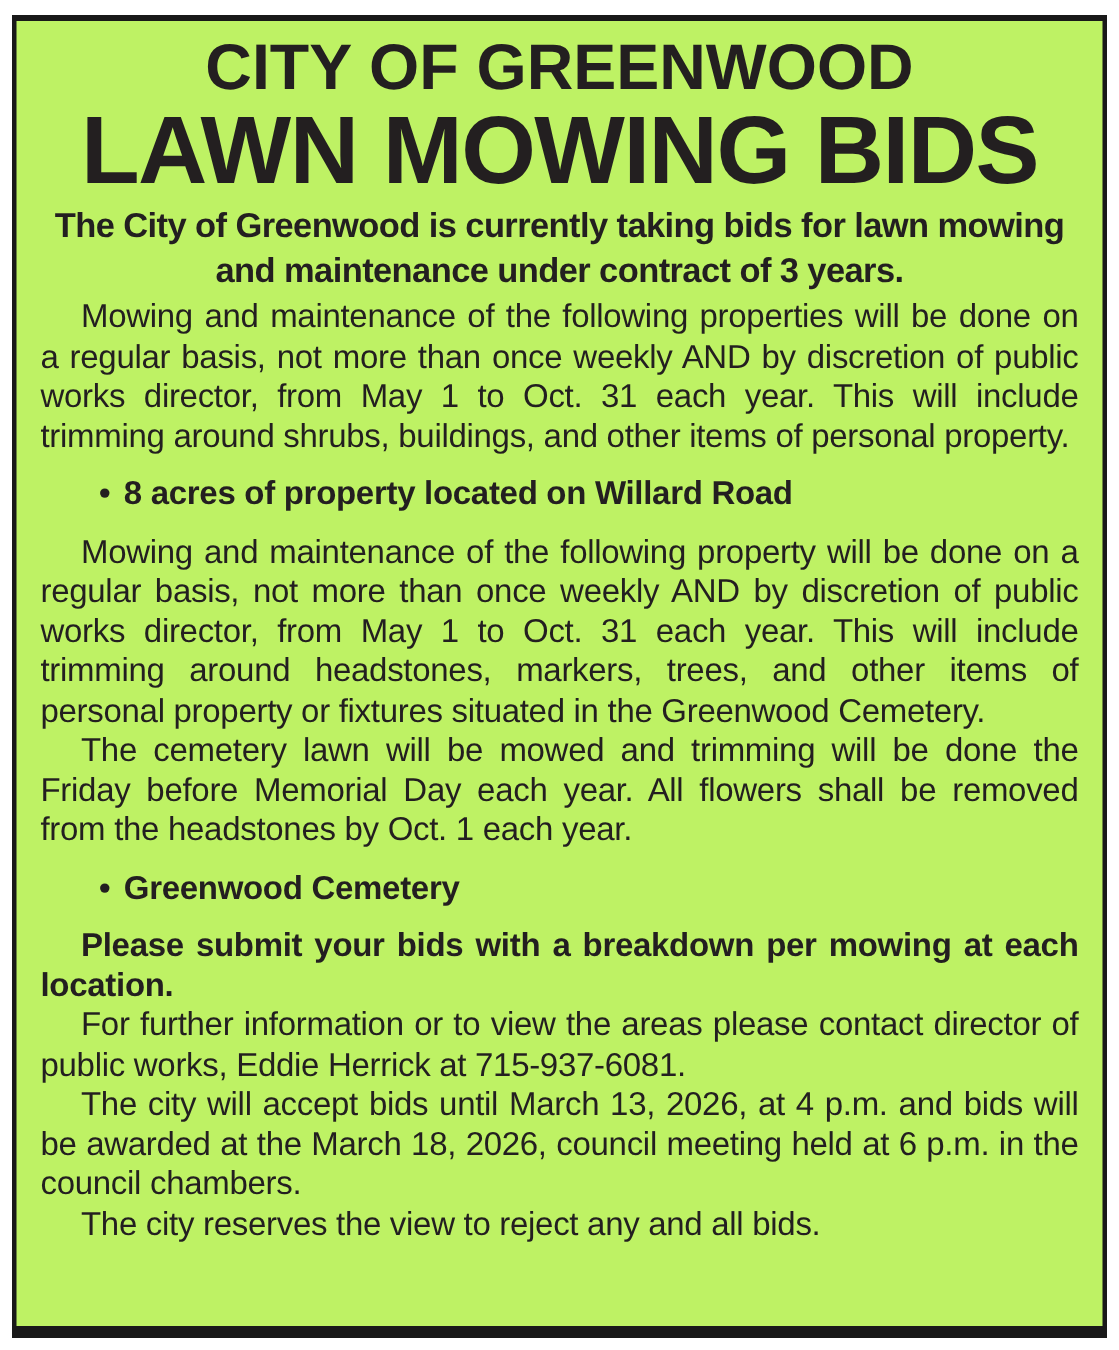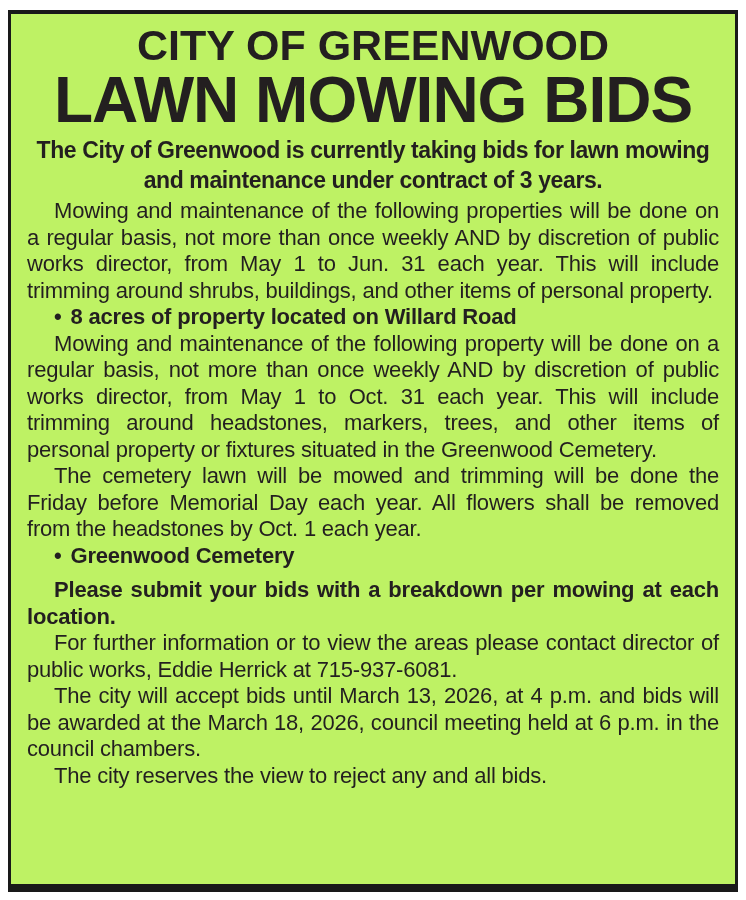--- a/index.html
+++ b/index.html
@@ -52,21 +52,21 @@
   }
   .body-text {
     margin: 0;
     font-size: 22px;
     line-height: 26.5px;
     letter-spacing: -0.2px;
     text-align: justify;
   }
   .indent { text-indent: 27px; }
   .bullets {
-    margin: 0;
+    margin: 12px;
     padding: 0;
     list-style: none;
   }
   .bullet {
     font-weight: bold;
     font-size: 22px;
     line-height: 26.5px;
     letter-spacing: -0.2px;
     padding-left: 27px;
   }
@@ -92,21 +92,21 @@
 <body>
 
 <div class="page">
   <div class="ad-box">
 
     <h2 class="kicker">CITY OF GREENWOOD</h2>
     <h1 class="ad-title">LAWN MOWING BIDS</h1>
 
     <p class="intro">The City of Greenwood is currently taking bids for lawn mowing and maintenance under contract of 3 years.</p>
 
-    <p class="body-text indent">Mowing and maintenance of the following properties will be done on a regular basis, not more than once weekly AND by discretion of public works director, from May 1 to Jun. 31 each year. This will include trimming around shrubs, buildings, and other items of personal property.</p>
+    <p class="body-text indent">Mowing and maintenance of the following properties will be done on a regular basis, not more than once weekly AND by discretion of public works director, from May 1 to Oct. 31 each year. This will include trimming around shrubs, buildings, and other items of personal property.</p>
 
     <ul class="bullets">
       <li class="bullet"><span class="dot">•</span><span>8 acres of property located on Willard Road</span></li>
     </ul>
 
     <p class="body-text indent">Mowing and maintenance of the following property will be done on a regular basis, not more than once weekly AND by discretion of public works director, from May 1 to Oct. 31 each year. This will include trimming around headstones, markers, trees, and other items of personal property or fixtures situated in the Greenwood Cemetery.</p>
 
     <p class="body-text indent">The cemetery lawn will be mowed and trimming will be done the Friday before Memorial Day each year. All flowers shall be removed from the headstones by Oct. 1 each year.</p>
 
     <ul class="bullets">

